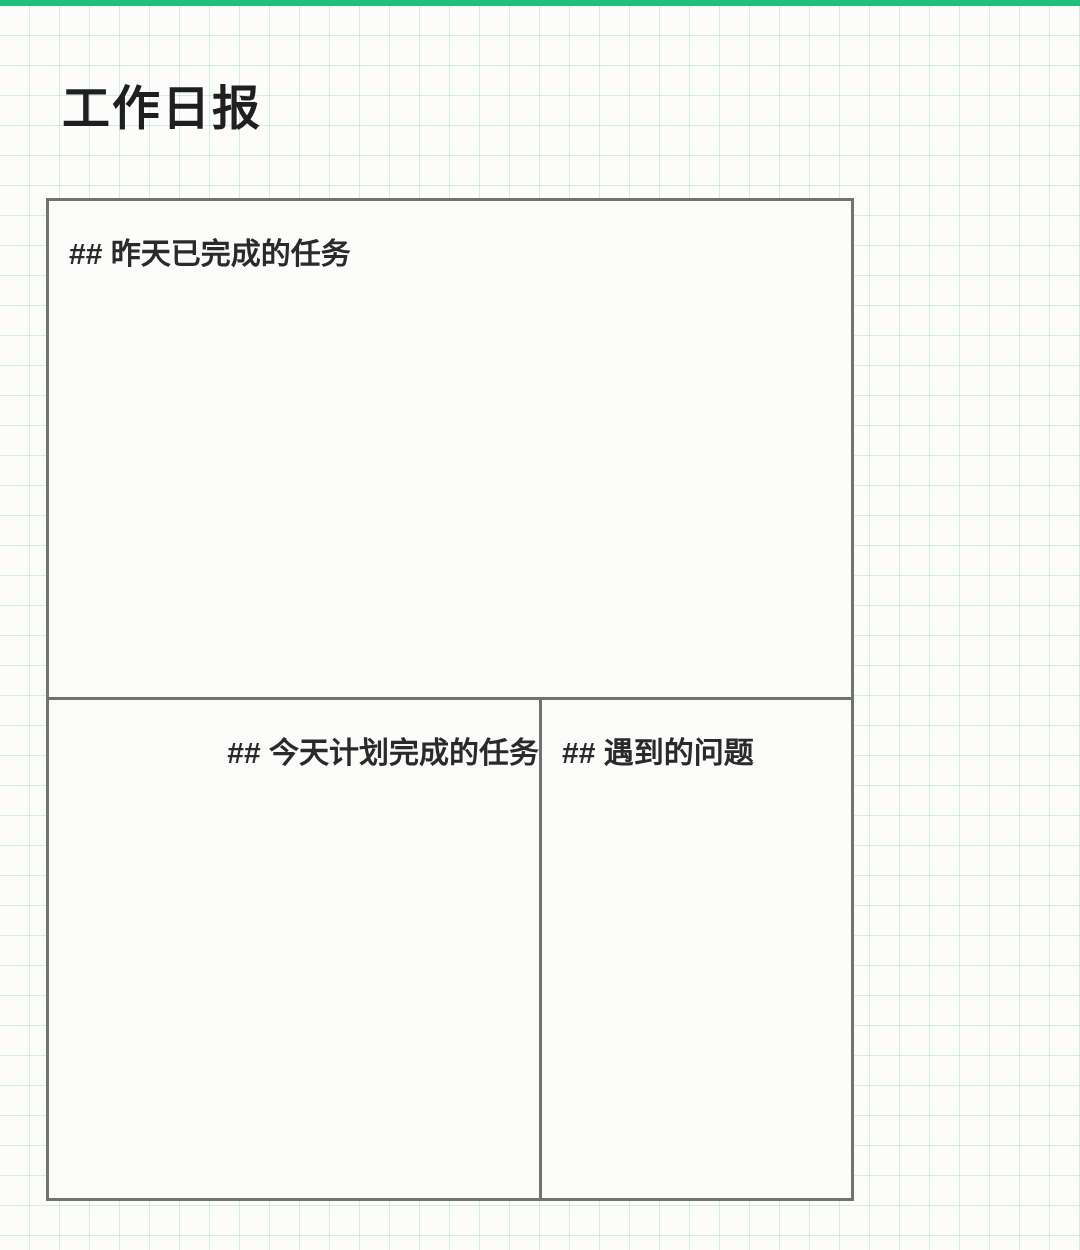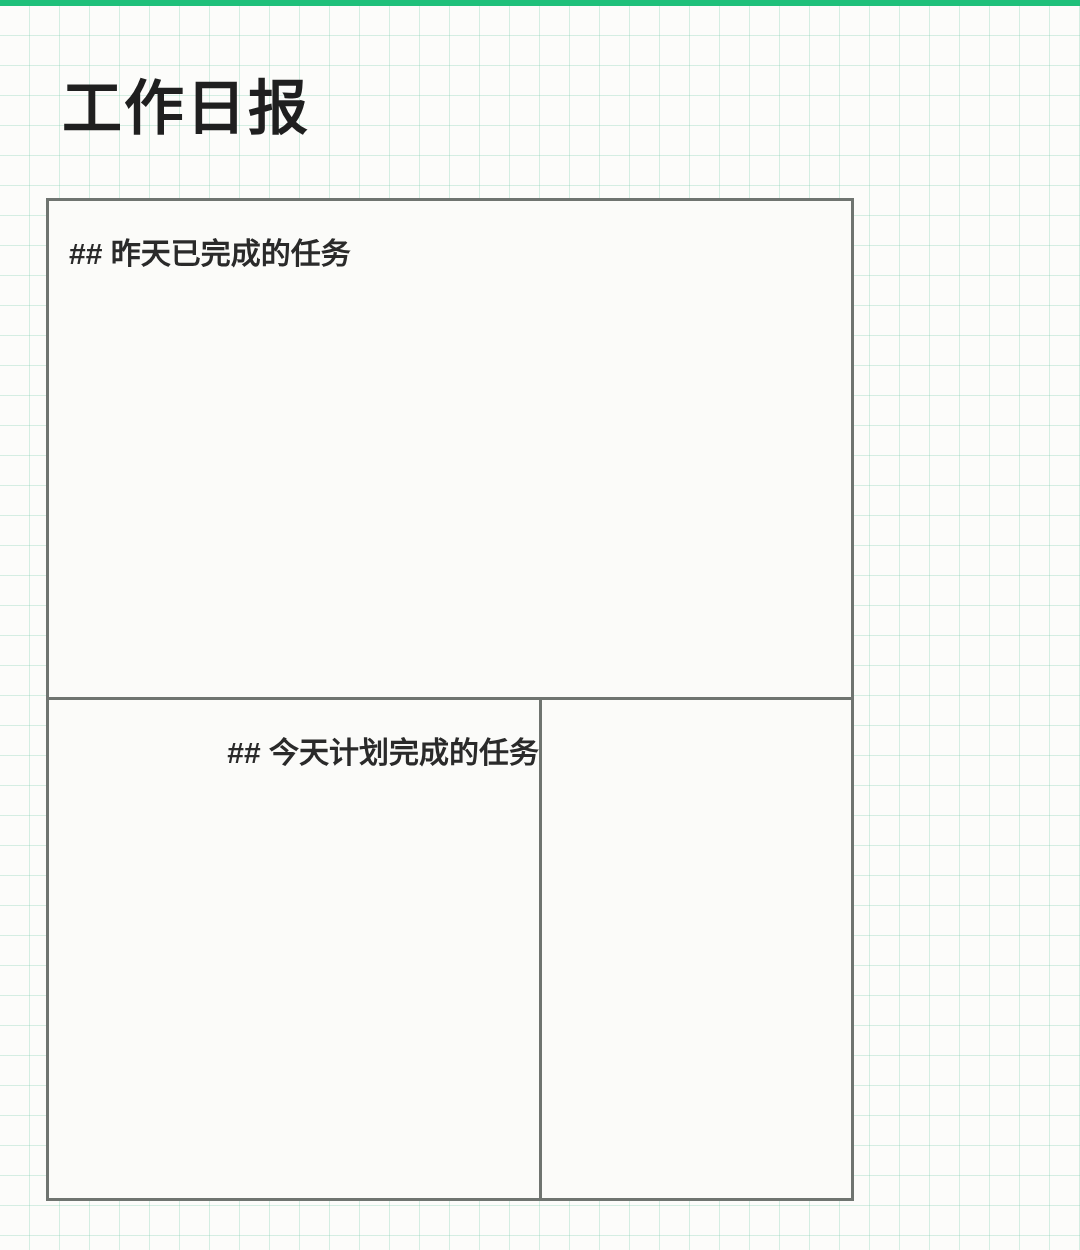--- a/index.html
+++ b/index.html
@@ -45,21 +45,21 @@
     left: 0;
     top: 6px;
     width: 1080px;
     height: 1244px;
   }
 
   .page-title {
     position: absolute;
     left: 62px;
     top: 64px;
-    font-size: 60px;
+    font-size: 48px;
     line-height: 78px;
     font-weight: bold;
     color: #1f1f1f;
     letter-spacing: 2px;
     white-space: nowrap;
   }
 
   
   .table {
     position: absolute;
@@ -144,18 +144,19 @@
       </div>
     </div>
 
     <div class="row-bottom">
       <div class="cell cell-left">
         <div class="cell-heading">## 今天计划完成的任务</div>
         <div class="cell-body"></div>
       </div>
 
       <div class="cell cell-right">
+        <div class="cell-heading">## 遇到的问题</div>
         <div class="cell-body"></div>
       </div>
     </div>
 
   </div>
 </div>
 
 </body></html>

